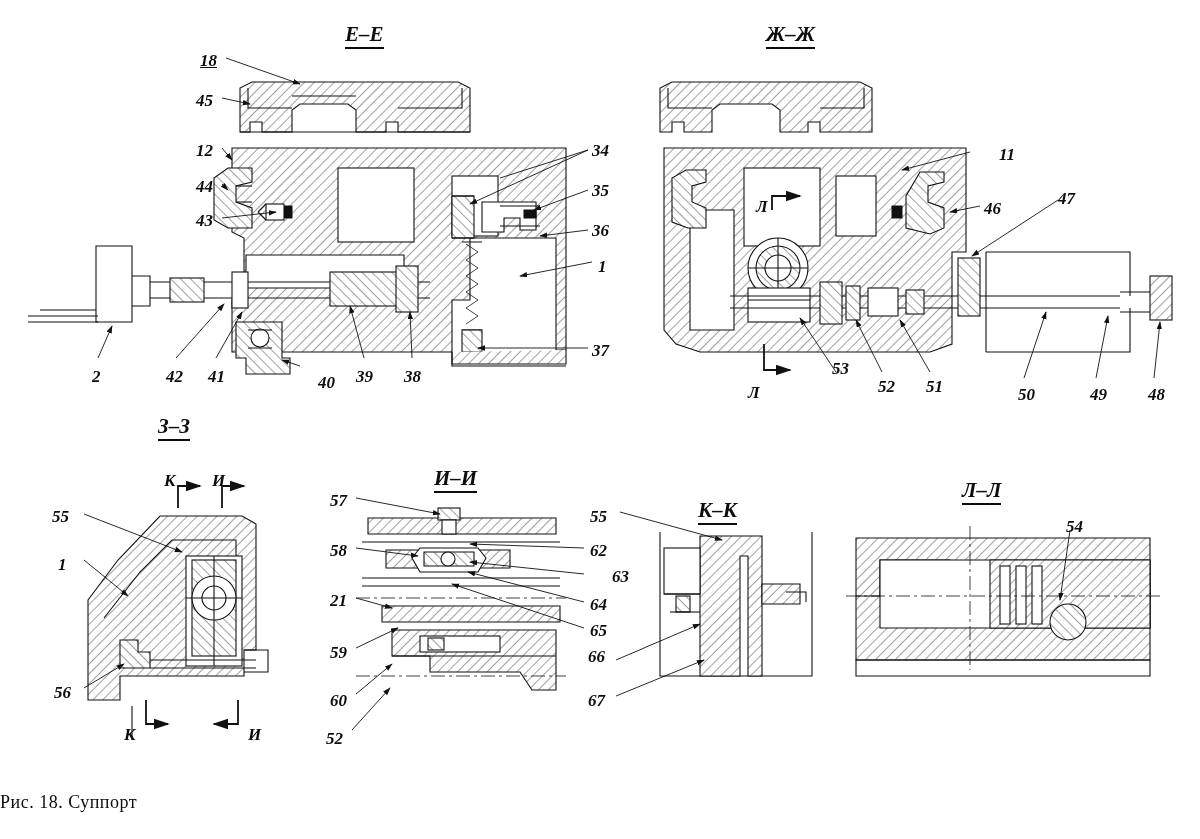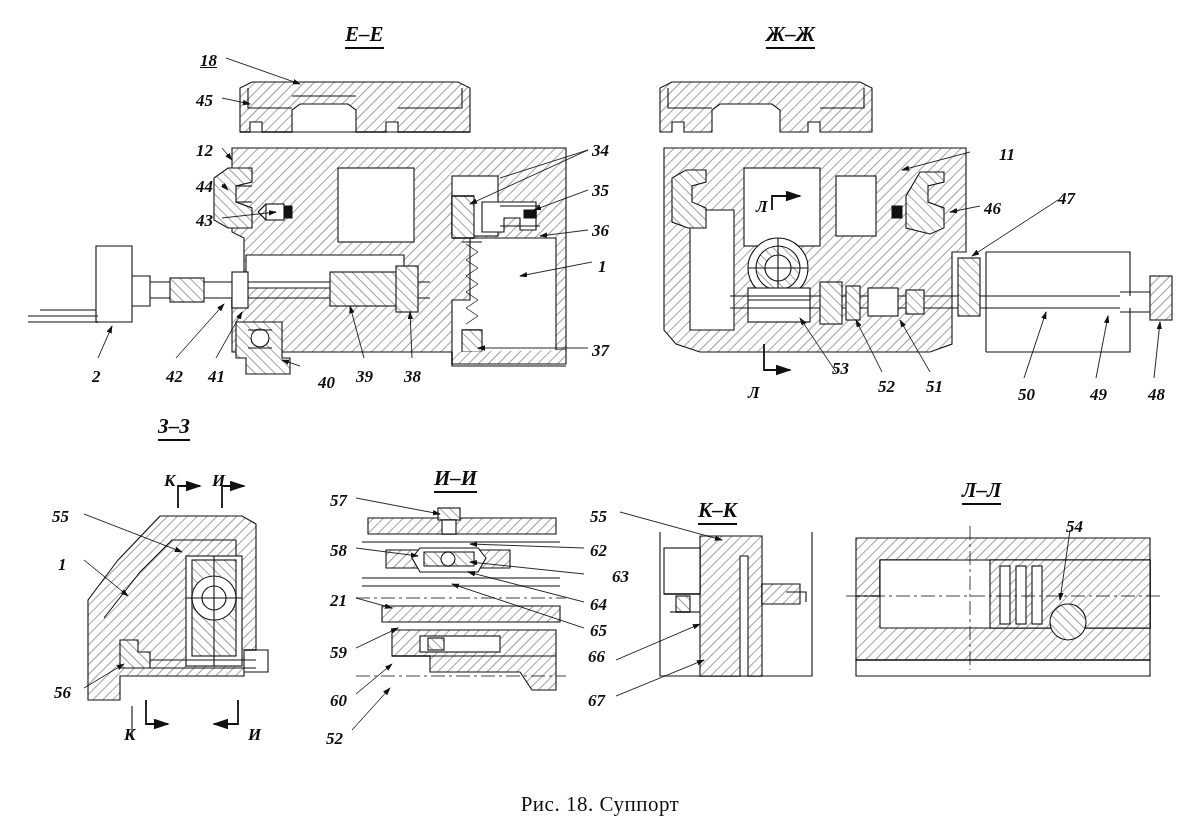--- a/index.html
+++ b/index.html
@@ -51,23 +51,22 @@
     font-size: 17px;
     color: #0d0d0d;
     white-space: nowrap;
     line-height: 1;
   }
   #caption {
     position: absolute;
     left: 0;
     top: 792px;
     width: 1200px;
-    text-align: center;
-    font-family: "Liberation Serif", serif;
-    font-size: 21px;
+    font-family: "Liberation Serif", serif;
+    font-size: 18px;
     color: #0d0d0d;
     letter-spacing: .5px;
   }
   svg { display: block; }
   .ln { stroke: #111; stroke-width: 1.1; fill: none; }
   .ln2 { stroke: #111; stroke-width: 1.8; fill: none; }
   .thin { stroke: #111; stroke-width: .8; fill: none; }
   .lead { stroke: #111; stroke-width: .9; fill: none; }
   .dash { stroke: #111; stroke-width: .8; fill: none; stroke-dasharray: 14 4 3 4; }
   .hatch-a { fill: url(#hA); stroke: #111; stroke-width: 1.1; }

